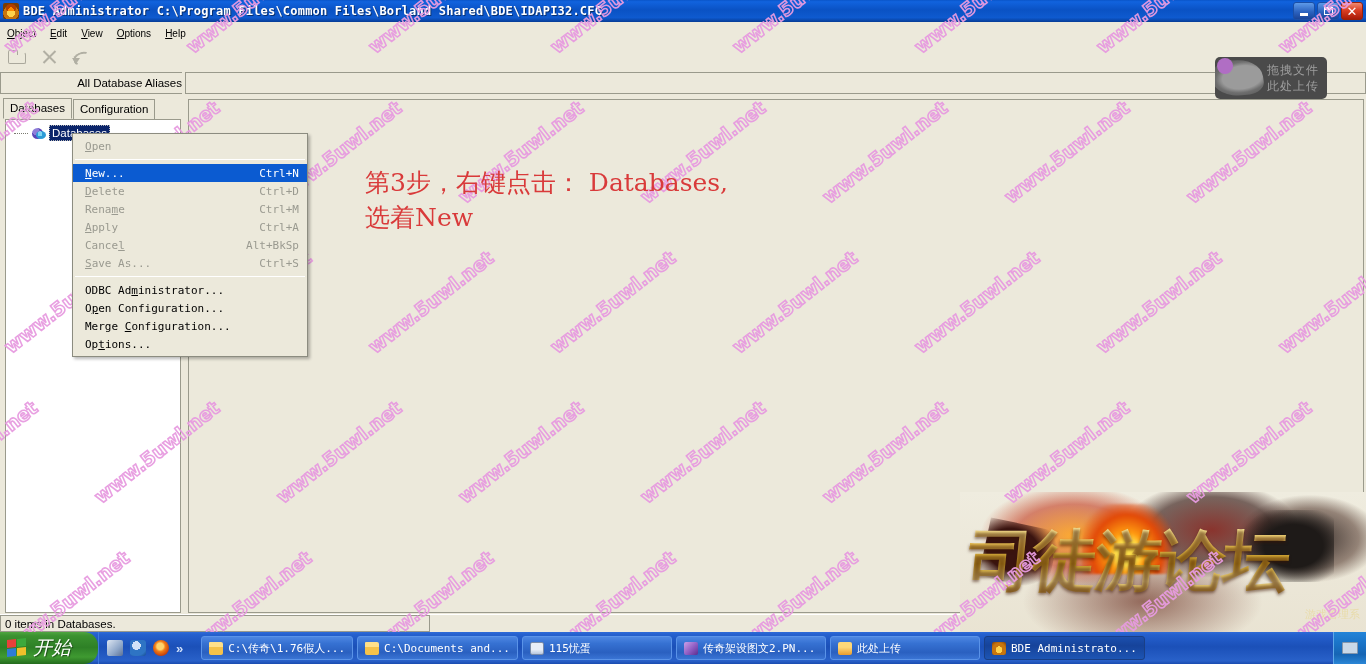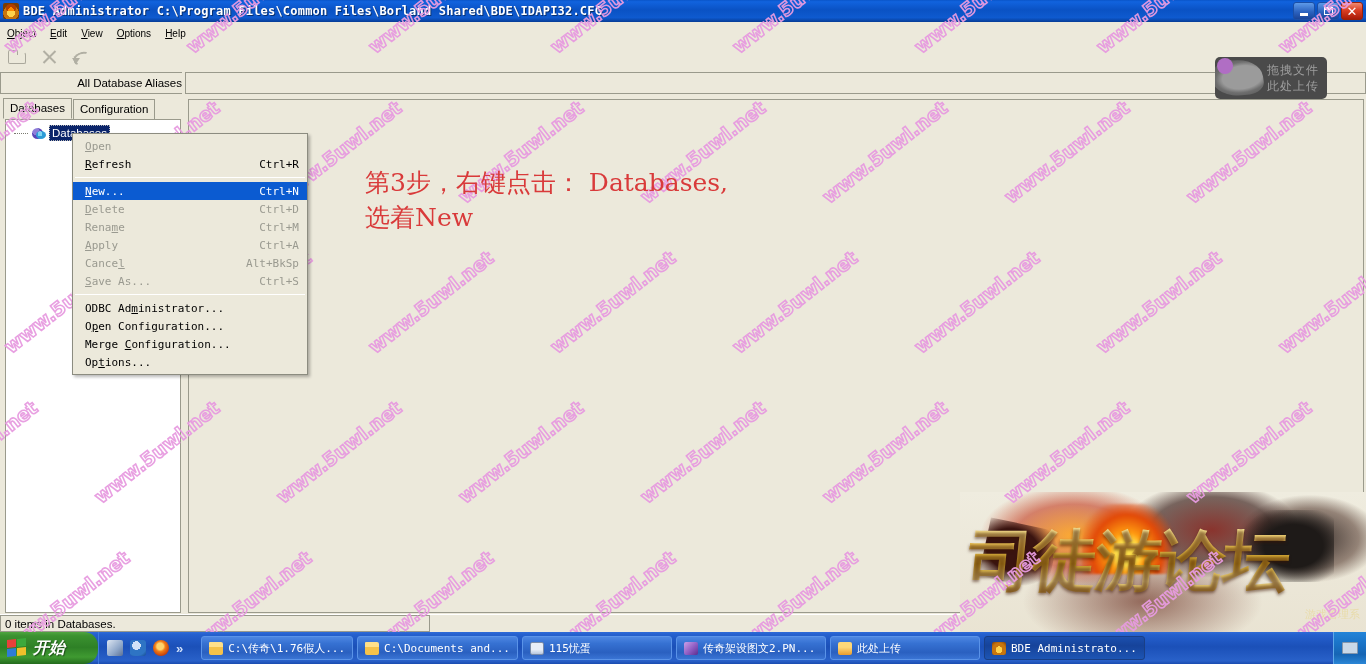--- a/index.html
+++ b/index.html
@@ -304,21 +304,21 @@
     transform: skewY(-6deg);
   }
   .winflag i {
     position: absolute; width: 9px; height: 8px; display: block;
   }
   .winflag i:nth-child(1) { left: 0; top: 0; background: #E8403A; }
   .winflag i:nth-child(2) { left: 10px; top: 0; background: #3CA93C; }
   .winflag i:nth-child(3) { left: 0; top: 9px; background: #2E7CD6; }
   .winflag i:nth-child(4) { left: 10px; top: 9px; background: #F0C02A; }
   .startbtn span {
-    color: #fff; font-size: 16px; font-style: italic; font-weight: bold;
+    color: #fff; font-size: 19px; font-style: italic; font-weight: normal;
     text-shadow: 1px 1px 1px rgba(0,0,0,.45);
     font-family: "DejaVu Sans", sans-serif;
     text-align: center;
   }
   .quicklaunch {
     display: flex; align-items: center; gap: 7px;
     padding: 0 8px; height: 32px;
     border-left: 1px solid #3F7BDE;
   }
   .ql-ico { width: 16px; height: 16px; border-radius: 2px; flex: none; }
@@ -453,24 +453,20 @@
       <div class="wm-item" style="left: 910px; top: 640px;">www.5uwl.net</div>
       <div class="wm-item" style="left: 1092px; top: 640px;">www.5uwl.net</div>
       <div class="wm-item" style="left: 1274px; top: 640px;">www.5uwl.net</div>
     </div>
 
   <div class="ctxmenu">
     <div class="ctxitem disabled">
       <span class="lbl"><u>O</u>pen</span>
         <span class="acc"></span>
     </div>
-    <div class="ctxitem">
-      <span class="lbl"><u>R</u>efresh</span>
-        <span class="acc">Ctrl+R</span>
-    </div>
     <div class="ctxsep"></div>
     <div class="ctxitem selected">
       <span class="lbl"><u>N</u>ew...</span>
         <span class="acc">Ctrl+N</span>
     </div>
     <div class="ctxitem disabled">
       <span class="lbl"><u>D</u>elete</span>
         <span class="acc">Ctrl+D</span>
     </div>
     <div class="ctxitem disabled">

